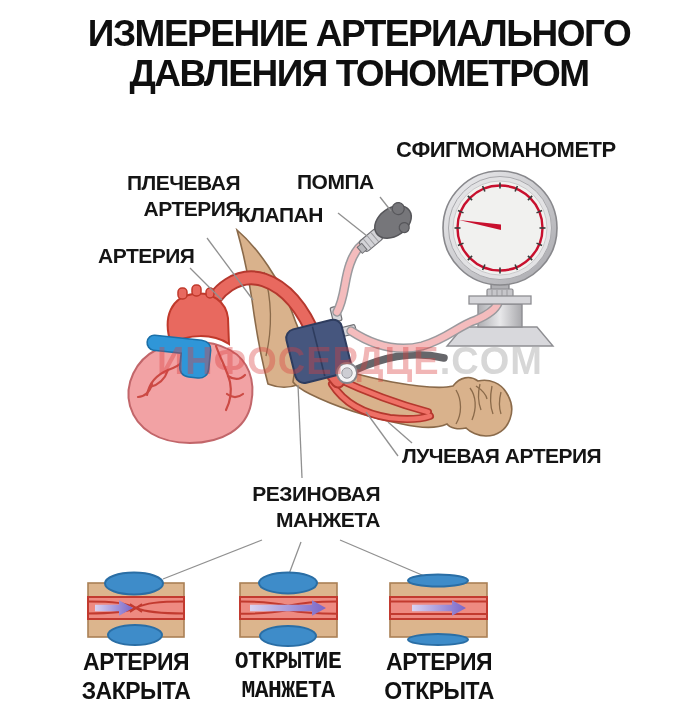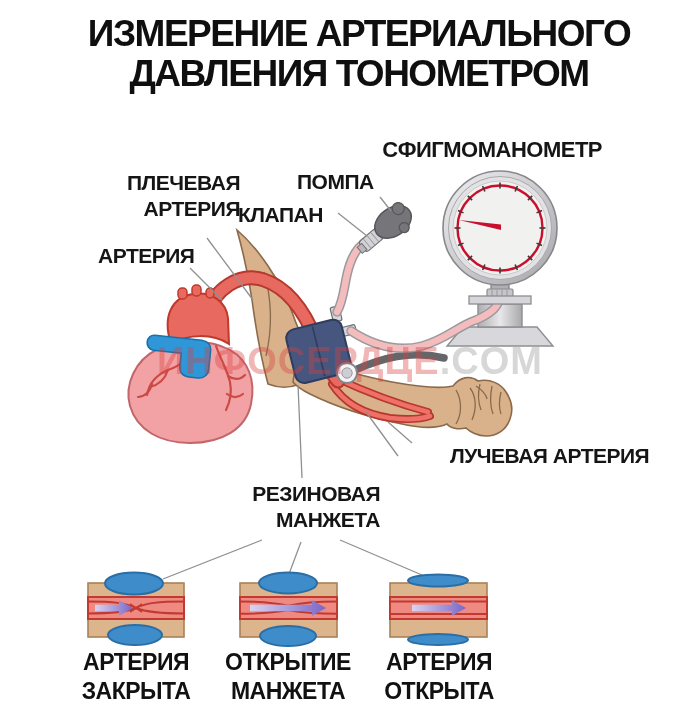--- a/index.html
+++ b/index.html
@@ -219,46 +219,46 @@
       <ellipse cx="438" cy="580.5" rx="30" ry="6" fill="#3e8cc9" stroke="#2a6ea5" stroke-width="2"></ellipse>
       <ellipse cx="438" cy="639.5" rx="30" ry="5.5" fill="#3e8cc9" stroke="#2a6ea5" stroke-width="2"></ellipse>
     </g>
   </svg>
 
   <div class="title">
     <div>ИЗМЕРЕНИЕ АРТЕРИАЛЬНОГО</div>
     <div>ДАВЛЕНИЯ ТОНОМЕТРОМ</div>
   </div>
 
-  <div class="lbl big" style="left:372px;top:137px;width:230px;text-align:right;">СФИГМОМАНОМЕТР</div>
+  <div class="lbl big" style="left:396px;top:137px;width:230px;text-align:left;">СФИГМОМАНОМЕТР</div>
 
   <div class="lbl center" style="left:80px;top:170px;width:160px;">
     <div>ПЛЕЧЕВАЯ</div>
     <div>АРТЕРИЯ</div>
   </div>
 
   <div class="lbl" style="left:238px;top:202px;">КЛАПАН</div>
 
   <div class="lbl" style="left:297px;top:169px;">ПОМПА</div>
 
   <div class="lbl" style="left:98px;top:243px;">АРТЕРИЯ</div>
 
-  <div class="lbl" style="left:402px;top:443px;margin-left:48px;">ЛУЧЕВАЯ АРТЕРИЯ</div>
+  <div class="lbl" style="left:402px;top:443px;">ЛУЧЕВАЯ АРТЕРИЯ</div>
 
 
   <div class="lbl center" style="left:220px;top:481px;width:160px;">
     <div>РЕЗИНОВАЯ</div>
     <div>МАНЖЕТА</div>
   </div>
 
   <div class="caption" style="left:56px;top:648px;">
     <div>АРТЕРИЯ</div>
     <div>ЗАКРЫТА</div>
   </div>
-  <div class="caption" style="left:208px;top:648px;">
+  <div class="caption" style="left:208px;top:648px;font-family:Liberation Mono, monospace;">
     <div>ОТКРЫТИЕ</div>
     <div>МАНЖЕТА</div>
   </div>
   <div class="caption" style="left:359px;top:648px;">
     <div>АРТЕРИЯ</div>
     <div>ОТКРЫТА</div>
   </div>
 
   <div class="watermark">
     <span class="wm-brand">ИНФОСЕРДЦЕ</span><span class="wm-tld">.COM</span>

